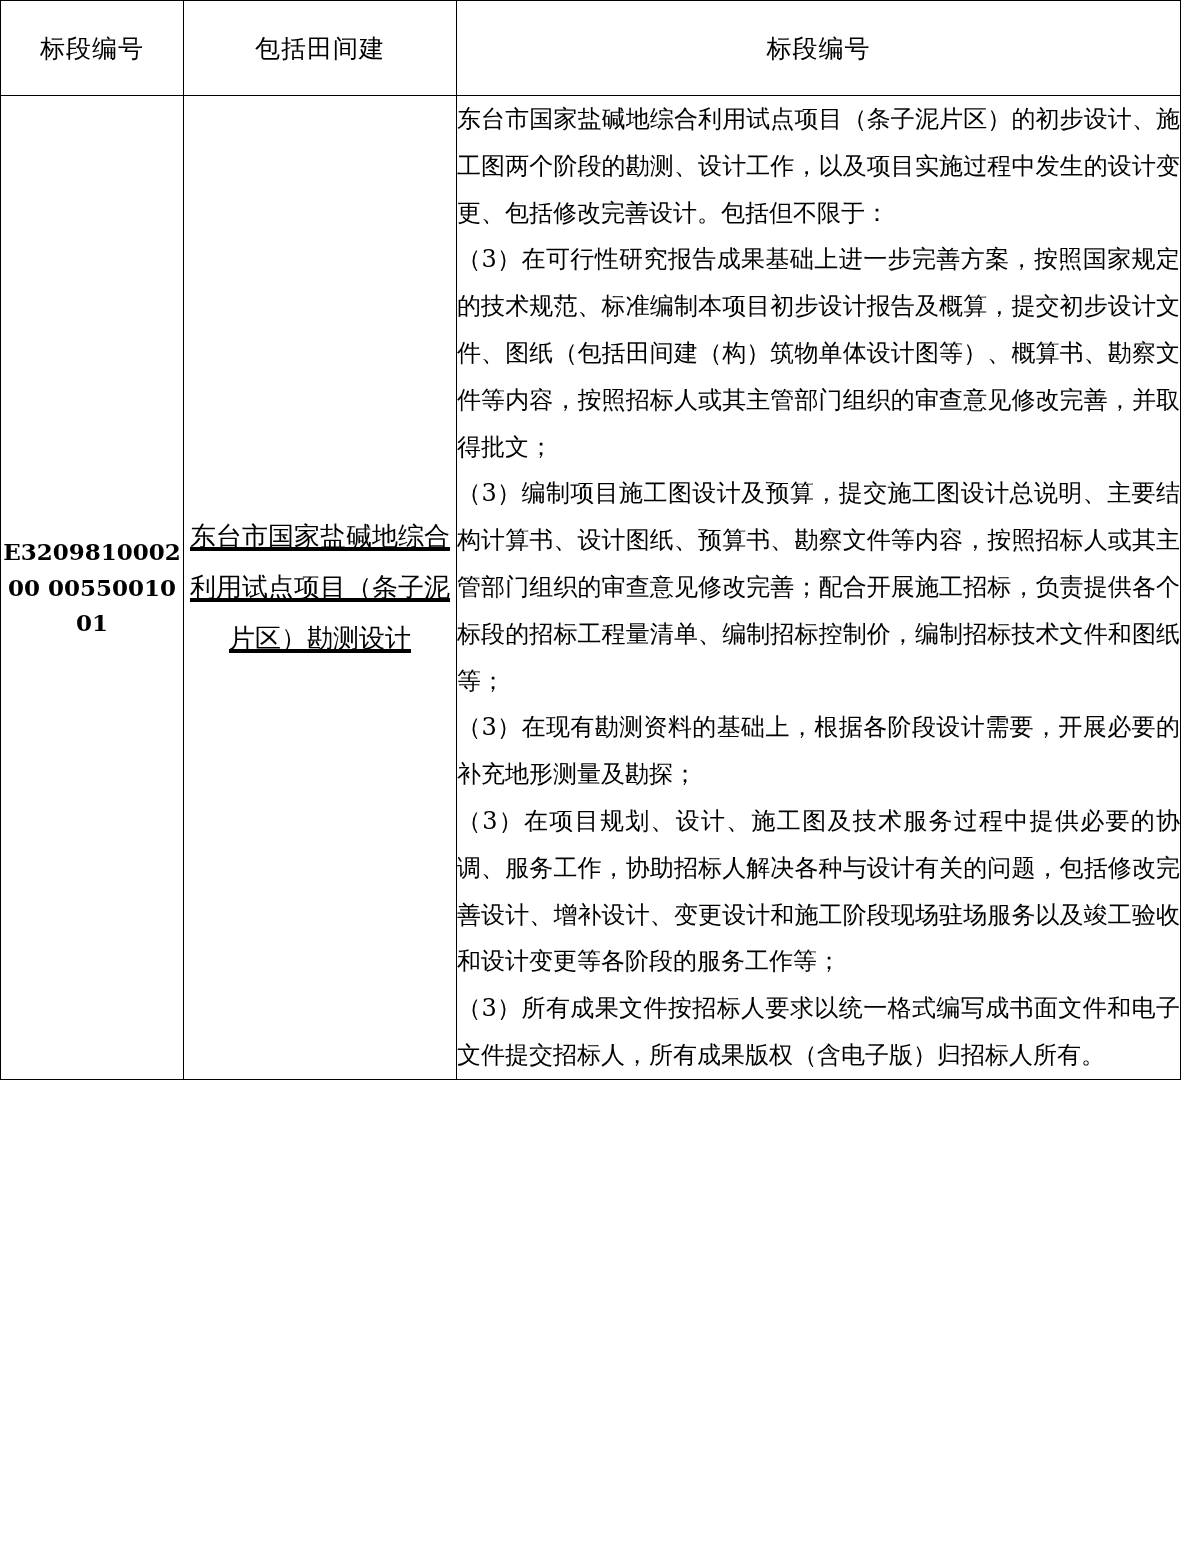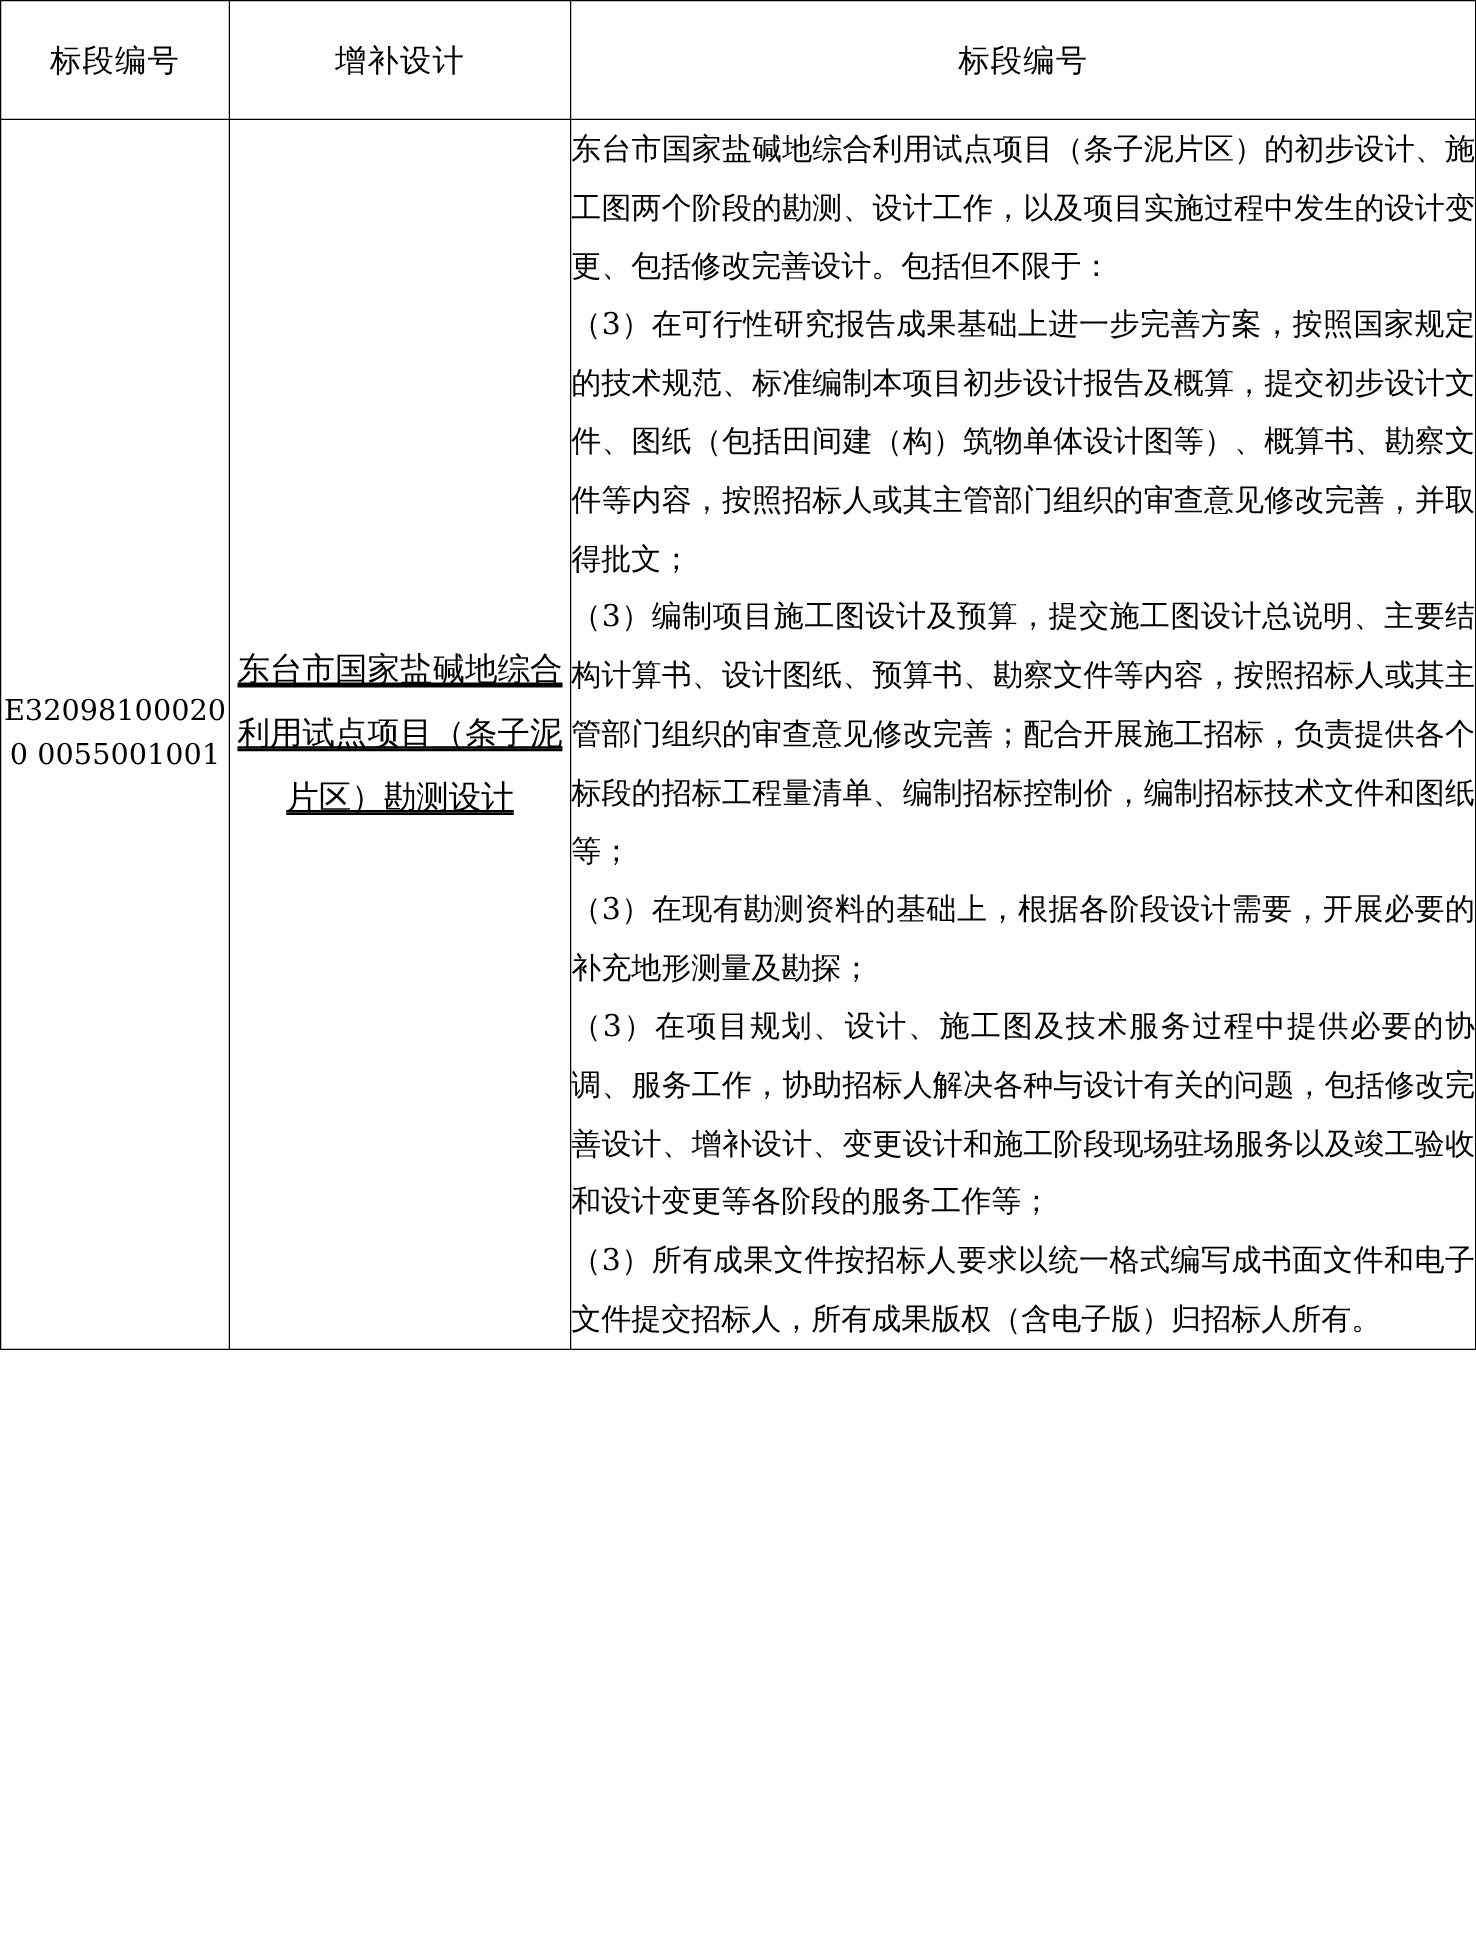--- a/index.html
+++ b/index.html
@@ -19,21 +19,21 @@
     width: 1179px;
     margin: 0;
     table-layout: fixed;
     border-radius: 12px;
   }
   .doc-table td, .doc-table th {
     border: 1.5px solid #000000;
     vertical-align: middle;
     padding: 0;
   }
-  .col-code { width: 182px; }
+  .col-code { width: 182px; font-weight: bold; }
   .col-name { width: 272px; }
   .col-scope { width: 723px; }
 
   .hdr-cell {
     text-align: center;
     font-size: 25px;
     font-weight: normal;
     height: 94px;
     letter-spacing: 1px;
   }
@@ -72,21 +72,21 @@
     text-justify: inter-ideograph;
   }
 </style>
 </head>
 <body>
 
 <table class="doc-table">
   <thead>
     <tr>
       <th class="hdr-cell col-code">标段编号</th>
-      <th class="hdr-cell col-name">增补设计</th>
+      <th class="hdr-cell col-name">包括田间建</th>
       <th class="hdr-cell col-scope">标段编号</th>
     </tr>
   </thead>
   <tbody>
     <tr>
       <td class="code-cell col-code">E320981000200 0055001001</td>
       <td class="name-cell col-name">
         <span class="underlined">东台市国家盐碱地综合利用试点项目（条子泥片区）勘测设计</span>
       </td>
       <td class="scope-cell col-scope">

